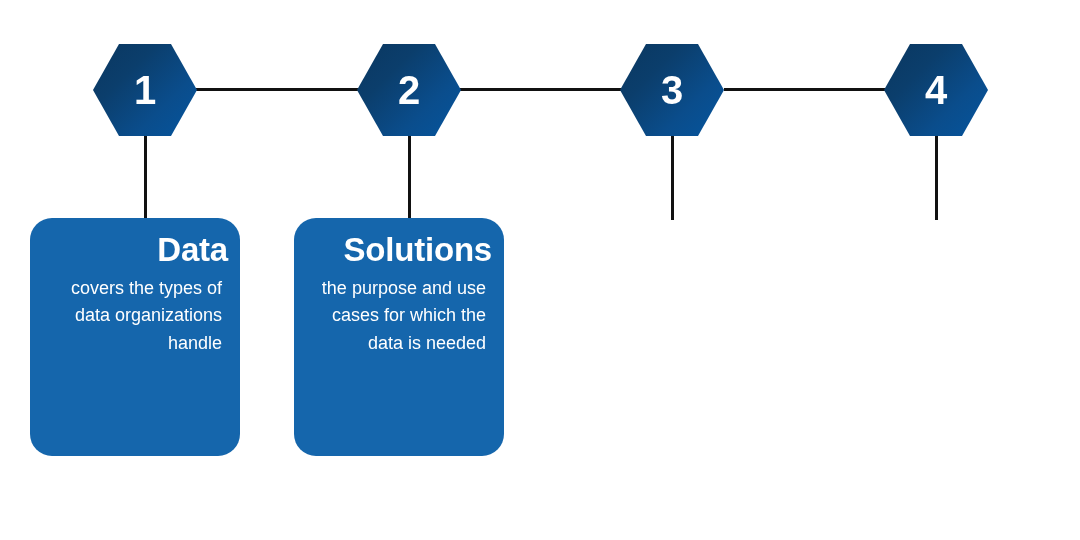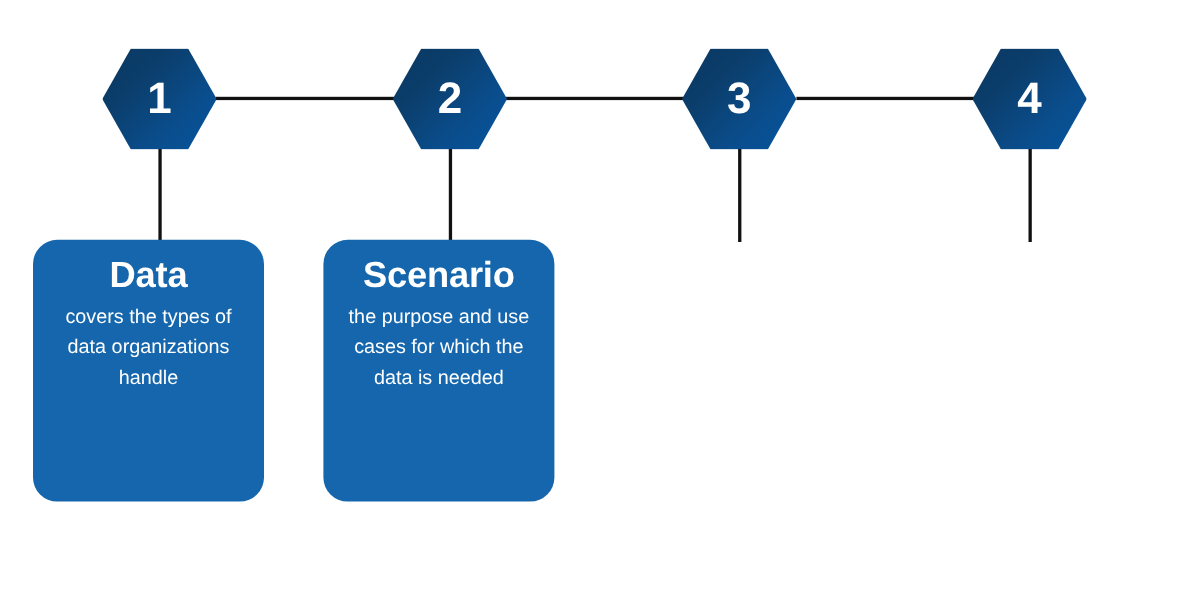--- a/index.html
+++ b/index.html
@@ -58,21 +58,21 @@
   
   .card {
     position: absolute;
     top: 218px;
     width: 210px;
     height: 238px;
     background: #1566ac;
     border-radius: 22px;
     box-sizing: border-box;
     padding: 14px 12px 10px 12px;
-    text-align: center;
+    text-align: right;
     z-index: 2;
   }
   .card-title {
     color: #ffffff;
     font-size: 33px;
     font-weight: bold;
     line-height: 1.12;
     margin: 0 0 6px 0;
     letter-spacing: -0.2px;
   }
@@ -111,19 +111,19 @@
   <div class="hex" style="left:884px; top:44px;">
     <span class="hex-num">4</span>
   </div>
 
   <div class="card" style="left:30px;">
     <div class="card-title">Data</div>
     <div class="card-desc">covers the types of data organizations handle</div>
   </div>
 
   <div class="card" style="left:294px;">
-    <div class="card-title">Scenario</div>
+    <div class="card-title">Solutions</div>
     <div class="card-desc">the purpose and use cases for which the data is needed</div>
   </div>
 
 
 
 </div>
 
 </body></html>

